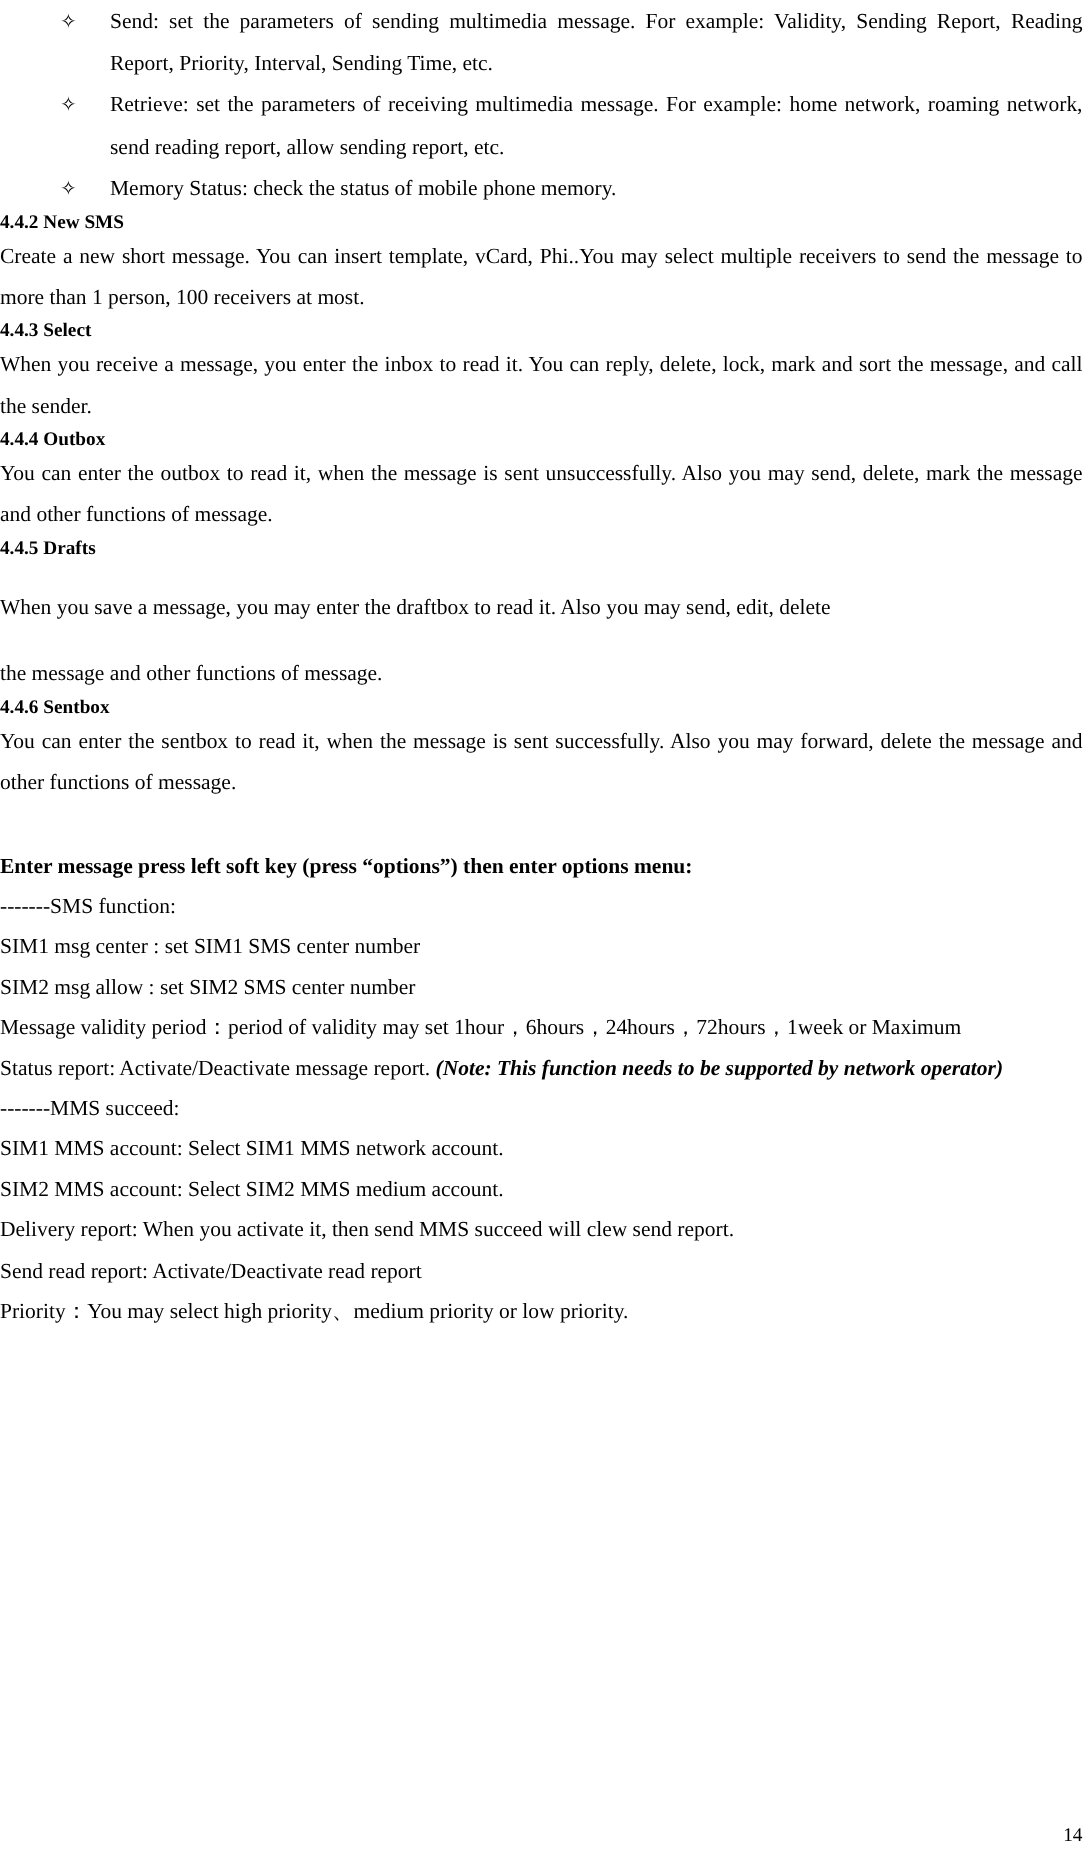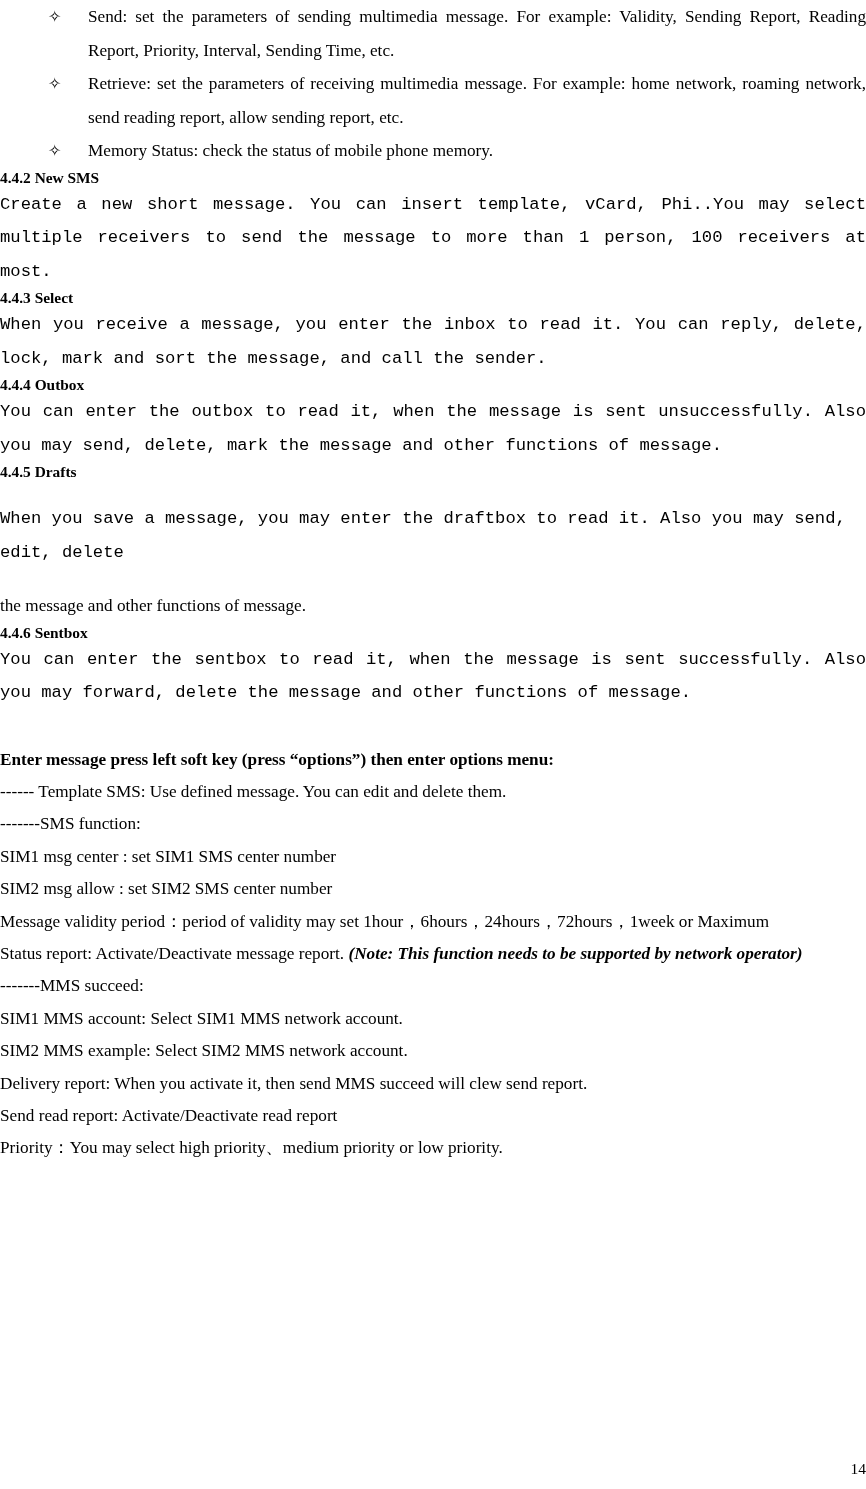--- a/index.html
+++ b/index.html
@@ -72,21 +72,21 @@
     text-align: justify;
     text-justify: inter-word;
   }
   p.body.left {
     text-align: left;
     margin-top: 20px;
   }
 
   
   .sp-head-before { margin-top: 30px; }
-  .sp-head-after  { margin-top: 28px; font-family: Liberation Mono, monospace; }
+  .sp-head-after  { margin-top: 28px; }
 
   
   .options-block {
     margin-top: 34px;
   }
   .options-block .line {
     font-size: 17.2px;
     line-height: 32.4px;
     text-align: left;
     margin: 0;
@@ -149,29 +149,28 @@
 
   <h2 class="sec-head sp-head-before">4.4.5 Drafts</h2>
   <p class="body left sp-head-after">When you save a message, you may enter the draftbox to read it. Also you may send, edit, delete</p>
   <p class="body left indent-sm">the message and other functions of message.</p>
 
   <h2 class="sec-head sp-head-before">4.4.6 Sentbox</h2>
   <p class="body sp-head-after">You can enter the sentbox to read it, when the message is sent successfully. Also you may forward, delete the message and other functions of message.</p>
 
   <div class="options-block">
     <p class="line head">Enter message press left soft key (press “options”) then enter options menu:</p>
-    <p class="line">------ Template SMS: Use defined message. You can edit and delete them.</p>
     <p class="line">-------SMS function:</p>
     <p class="line">SIM1 msg center : set SIM1 SMS center number</p>
     <p class="line">SIM2 msg allow : set SIM2 SMS center number</p>
     <p class="line wrap">Message validity period：period of validity may set 1hour，6hours，24hours，72hours，1week or Maximum</p>
     <p class="line wrap"><span>Status report: Activate/Deactivate message report. </span><b class="ital">(Note: This function needs to be supported by network operator)</b></p>
     <p class="line">-------MMS succeed:</p>
     <p class="line">SIM1 MMS account: Select SIM1 MMS network account.</p>
-    <p class="line">SIM2 MMS example: Select SIM2 MMS network account.</p>
+    <p class="line">SIM2 MMS account: Select SIM2 MMS medium account.</p>
     <p class="line">Delivery report: When you activate it, then send MMS succeed will clew send report.</p>
     <p class="line">Send read report: Activate/Deactivate read report</p>
     <p class="line">Priority：You may select high priority、medium priority or low priority.</p>
   </div>
 
   <div class="page-number">14</div>
 
 </div>
 
 </body></html>

